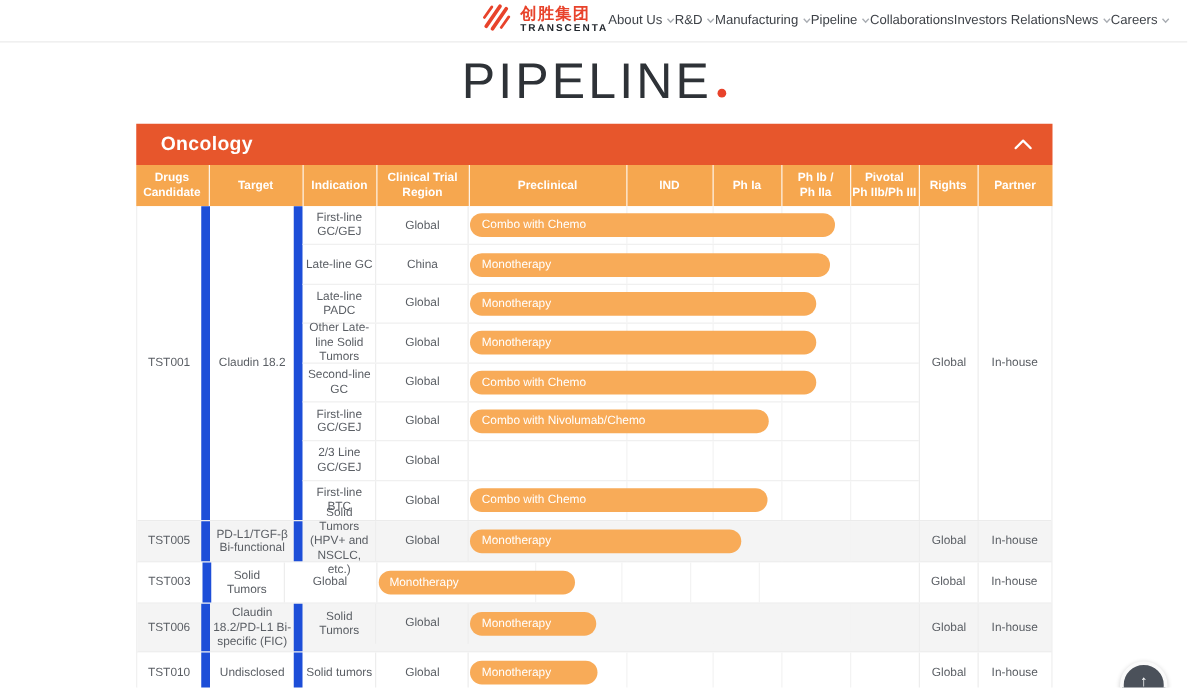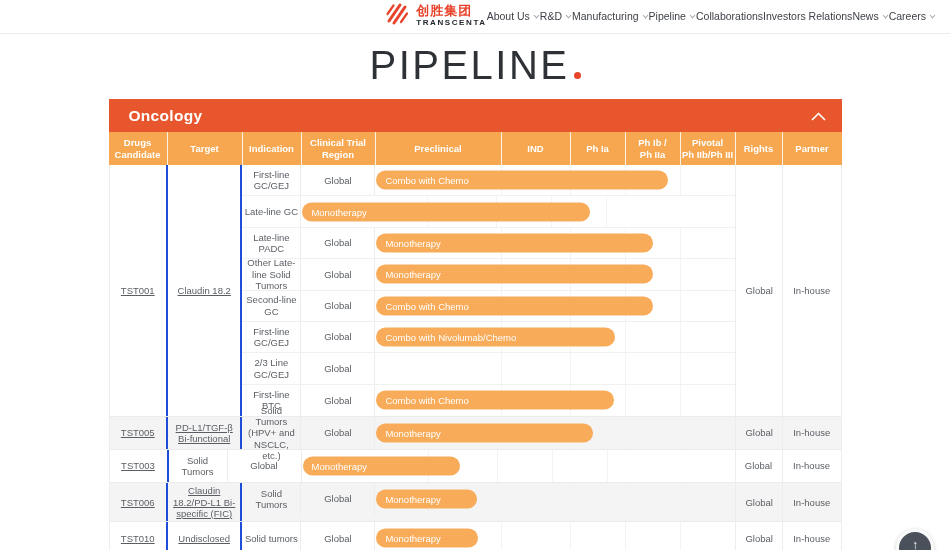--- a/index.html
+++ b/index.html
@@ -42,21 +42,21 @@
   .hcell:last-child { border-right:none; }
   .c0{width:59px}.c1{width:75px}.c2{width:59px}.c3{width:74px}.c4{width:126px}
   .c5{width:69px}.c6{width:55px}.c7{width:55px}.c8{width:55px}.c9{width:47px}.c10{width:59px}
   .tbody { border-left:1px solid #ededed; border-right:1px solid #ededed; }
   .group { display:flex; border-bottom:1px solid #ebebeb; background:#fff; }
   .group.shaded { background:#f4f4f4; }
   .cell {
     display:flex; align-items:center; justify-content:center; text-align:center;
     font-size:9.5px; color:#5a5e64; line-height:1.2; padding:2px;
   }
-  .group>.c0, .group>.c1 { border-right:2px solid #1d4ed8;text-decoration:underline; }
+  .group>.c0, .group>.c1 { border-right:7px solid #1d4ed8; }
   .group>.c9, .group>.c10 { border-left:1px solid #ededed; }
   .mid { flex:1; display:flex; flex-direction:column; }
   .subrow { display:flex; height:32px; }
   .group.multi .subrow { height:31.4px; }
   .group.multi .subrow:not(:last-child) { border-bottom:1px solid #f0f0f0; }
   .subrow .c2, .subrow .c3 { border-right:1px solid #ededed; }
   .track { position:relative; width:360px; }
   .tline { position:absolute; top:0; bottom:0; width:1px; background:#f3f3f3; }
   .bar {
     position:absolute; left:1px; top:50%; transform:translateY(-50%); height:19px;
@@ -190,20 +190,21 @@
               <i class="tline" style="left: 195px;"></i>
               <i class="tline" style="left: 250px;"></i>
               <i class="tline" style="left: 305px;"></i>
               <div class="bar" style="width: 292px;">
                 <span>Combo with Chemo</span>
               </div>
             </div>
           </div>
           <div class="subrow">
             <div class="cell c2">Late-line GC</div>
+            <div class="cell c3">China</div>
             <div class="track">
               <i class="tline" style="left: 126px;"></i>
               <i class="tline" style="left: 195px;"></i>
               <i class="tline" style="left: 250px;"></i>
               <i class="tline" style="left: 305px;"></i>
               <div class="bar" style="width: 288px;">
                 <span>Monotherapy</span>
               </div>
             </div>
           </div>

